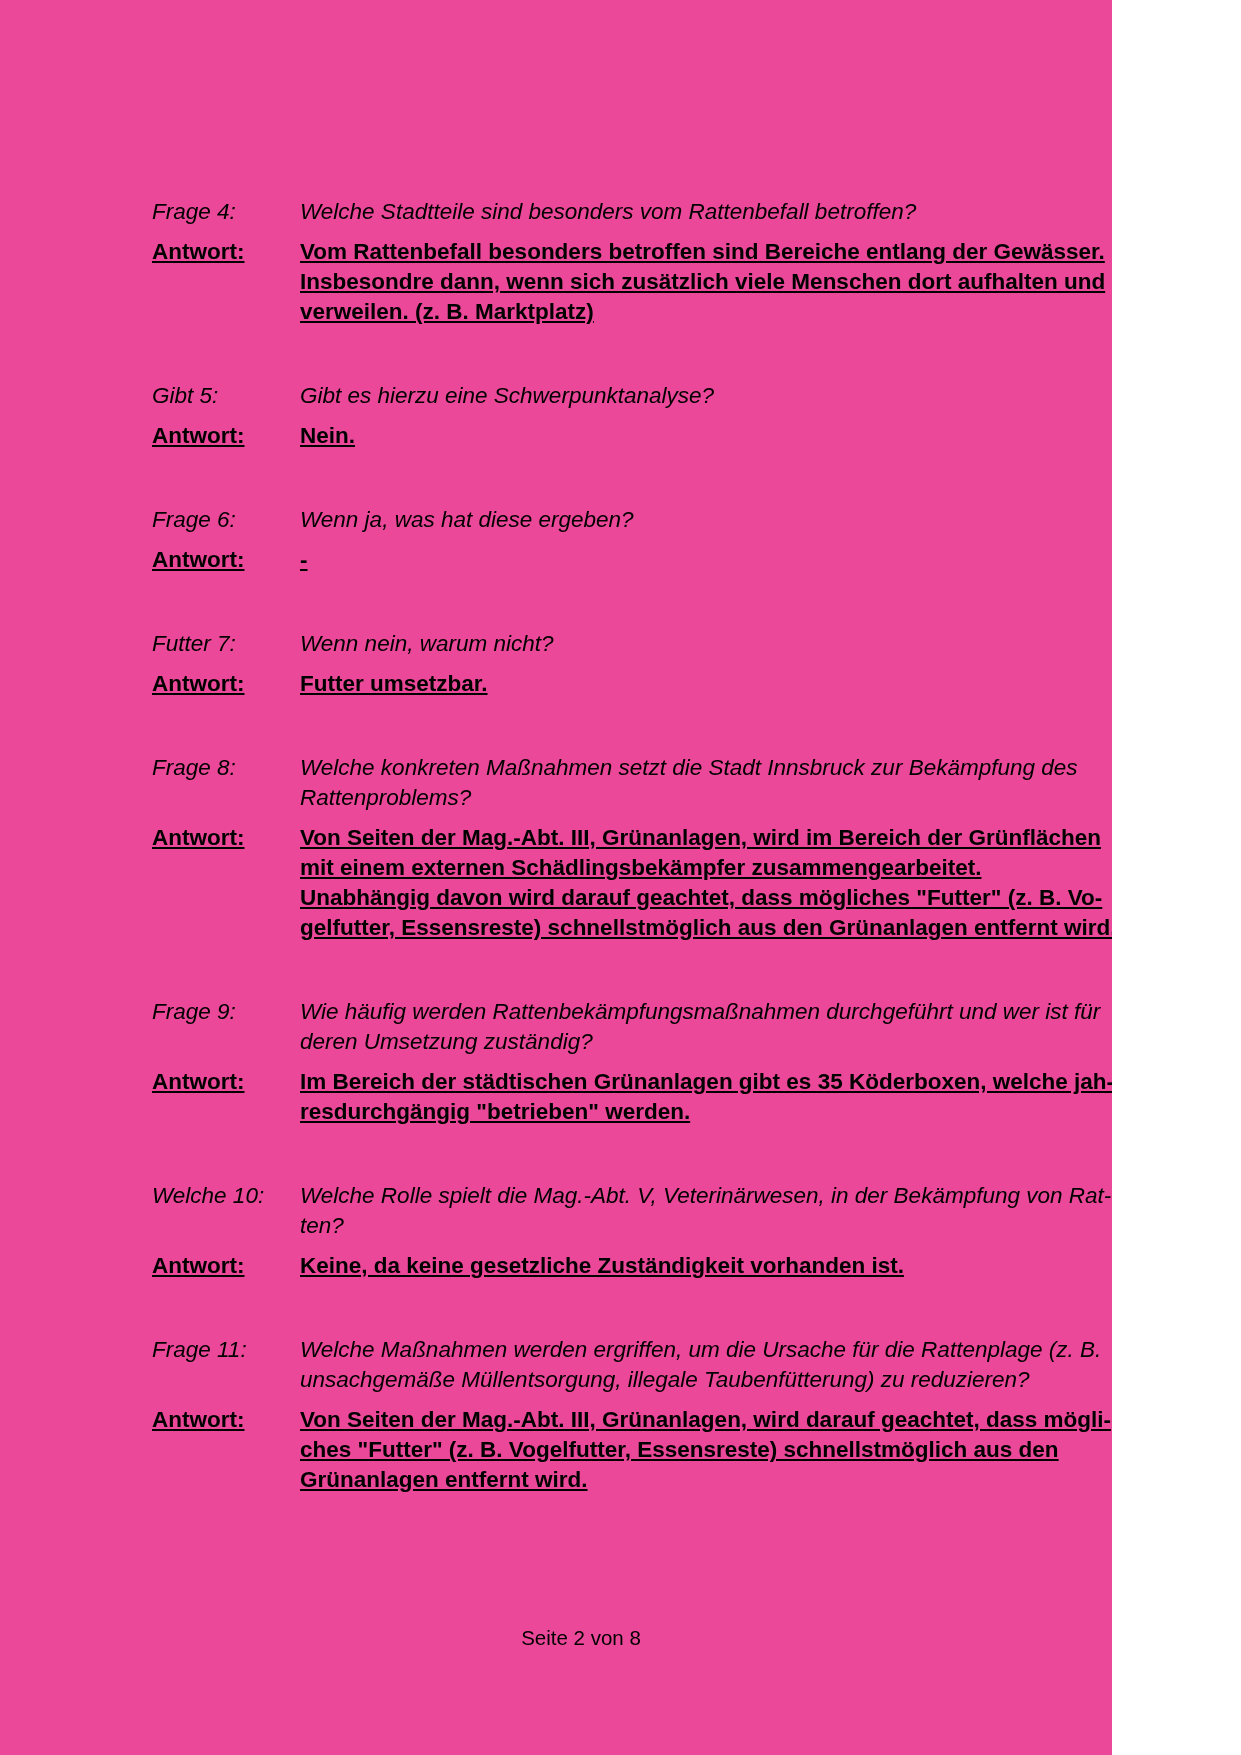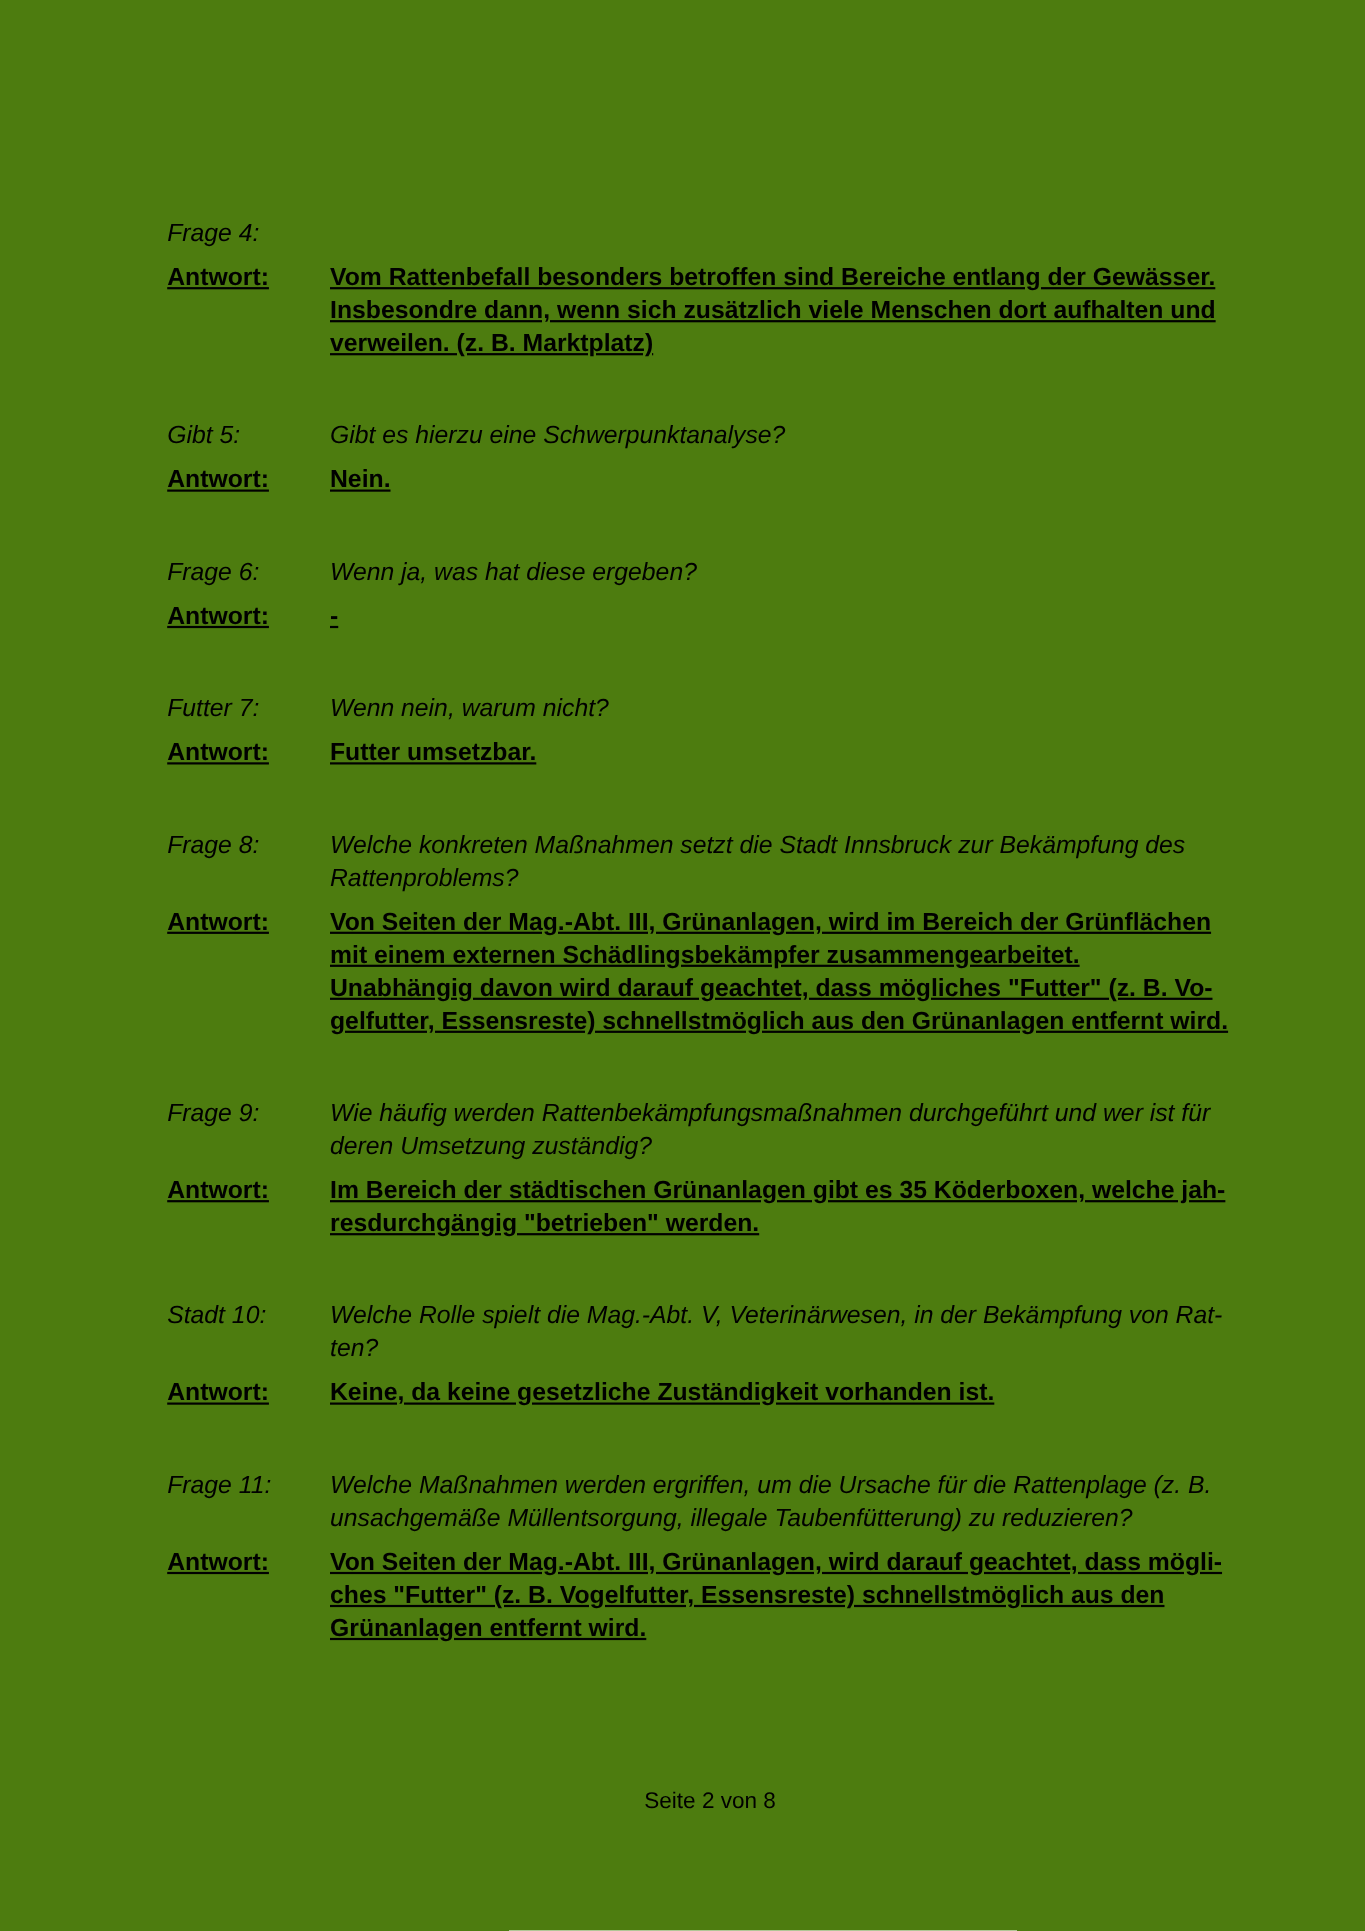--- a/index.html
+++ b/index.html
@@ -2,23 +2,23 @@
 <html lang="de"><head>
 <meta charset="utf-8">
 <style>
   html, body {
     margin: 0;
     padding: 0;
     background: #ffffff;
   }
   .page {
     position: relative;
-    width: 1241px;
+    width: 1112px;
     height: 1755px;
-    background: #4d7c0f;
+    background: #ec4899;
     color: #000000;
     font-family: "Liberation Sans", sans-serif;
     overflow: hidden;
   }
   .content {
     position: absolute;
     top: 197px;
     left: 152px;
     width: 1040px;
   }
@@ -69,20 +69,21 @@
 </style>
 </head>
 <body>
 
 <div class="page">
   <div class="content">
 
     <section class="qa-block">
       <div class="row question-row">
         <div class="row-label">Frage 4:</div>
+        <div class="row-text">Welche Stadtteile sind besonders vom Rattenbefall betroffen?</div>
       </div>
       <div class="row answer-row">
         <div class="row-label">Antwort:</div>
         <div class="row-text">Vom Rattenbefall besonders betroffen sind Bereiche entlang der Gewässer.
 Insbesondre dann, wenn sich zusätzlich viele Menschen dort aufhalten und
 verweilen. (z. B. Marktplatz)</div>
       </div>
     </section>
 
     <section class="qa-block">
@@ -141,21 +142,21 @@
       </div>
       <div class="row answer-row">
         <div class="row-label">Antwort:</div>
         <div class="row-text">Im Bereich der städtischen Grünanlagen gibt es 35 Köderboxen, welche jah-
 resdurchgängig "betrieben" werden.</div>
       </div>
     </section>
 
     <section class="qa-block">
       <div class="row question-row">
-        <div class="row-label">Stadt 10:</div>
+        <div class="row-label">Welche 10:</div>
         <div class="row-text">Welche Rolle spielt die Mag.-Abt. V, Veterinärwesen, in der Bekämpfung von Rat-
 ten?</div>
       </div>
       <div class="row answer-row">
         <div class="row-label">Antwort:</div>
         <div class="row-text">Keine, da keine gesetzliche Zuständigkeit vorhanden ist.</div>
       </div>
     </section>
 
     <section class="qa-block">

